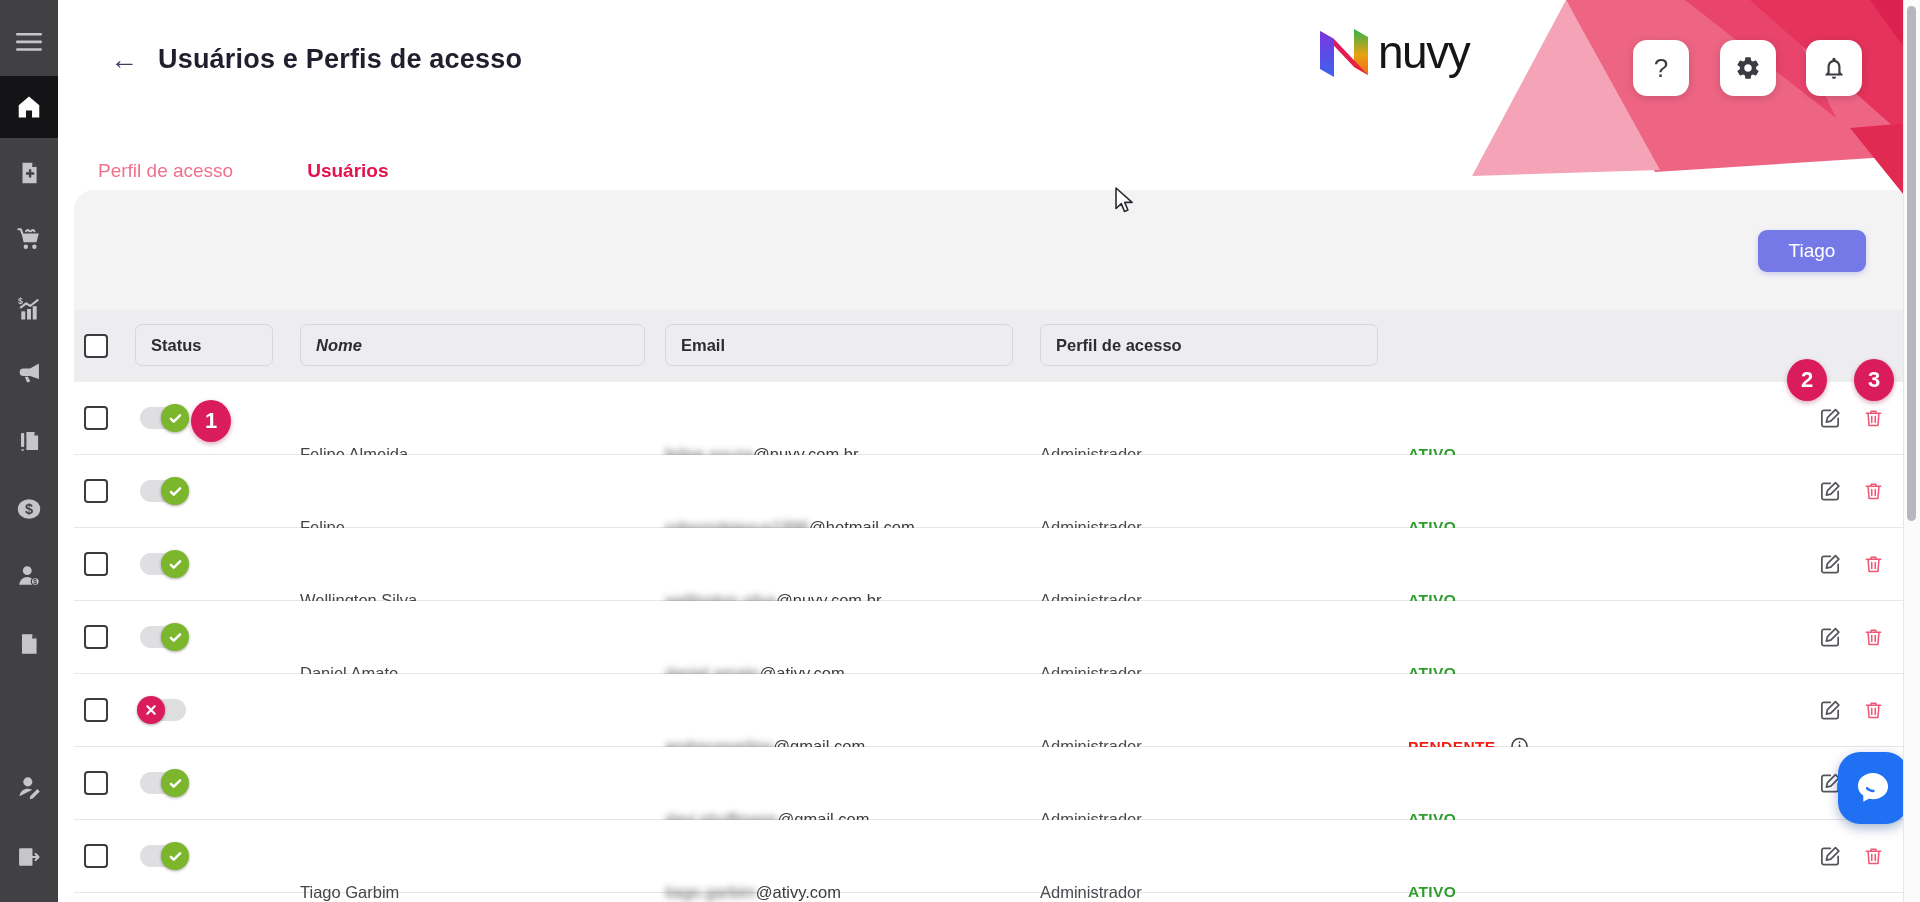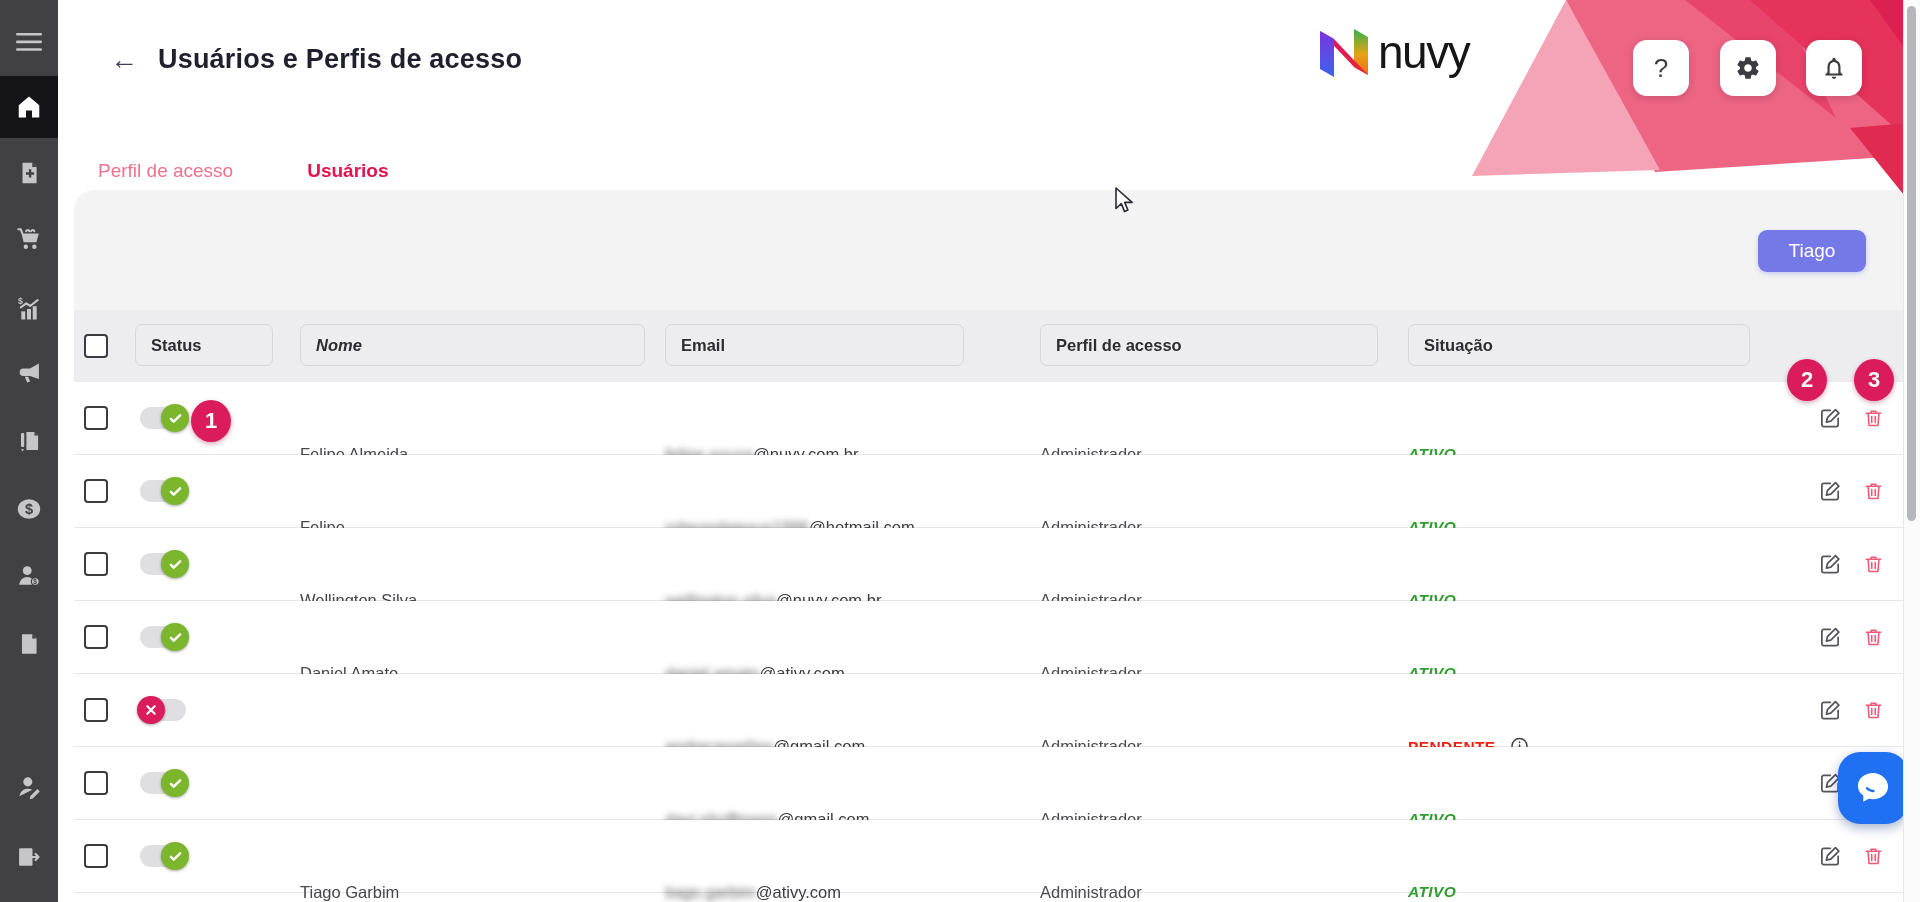--- a/index.html
+++ b/index.html
@@ -48,21 +48,21 @@
       border:2.5px solid #3b3b40;border-radius:4px;cursor:pointer;}
   .rows{position:absolute;left:0;top:192px;width:1830px;}
   .row{position:relative;height:72px;background:#fff;border-bottom:1px solid #e7e7e9;}
   .row-filler{height:9px;background:#fff;}
   .cell{position:absolute;top:50%;transform:translateY(-50%);font-size:16.5px;color:#45454a;white-space:nowrap;margin-top:36px;}
   .c-name{left:226px;}
   .c-email{left:591px;color:#3c3c40;}
   .blurred{filter:blur(3px);opacity:.8;}
   .c-profile{left:966px;color:#4b4b50;}
   .c-sit{left:1334px;font-size:15.5px;font-weight:700;letter-spacing:.4px;display:flex;align-items:center;gap:13px;}
-  .sit-active{color:#2f9e2f;font-style:italic;}
+  .sit-active{color:#2f9e2f;}
   .sit-pending{color:#ee2015;text-align:center;}
   .action{position:absolute;top:50%;transform:translateY(-50%);cursor:pointer;display:flex;}
   .a-edit{left:1745px;}
   .a-trash{left:1789px;}
 
   
   .toggle{position:absolute;left:66px;top:50%;transform:translateY(-50%);width:46px;height:22px;
           background:#dfdfe1;border-radius:11px;cursor:pointer;}
   .knob{position:absolute;top:-3px;width:28px;height:28px;border-radius:50%;display:flex;align-items:center;
         justify-content:center;box-shadow:0 1px 3px rgba(0,0,0,.35);}
@@ -260,23 +260,22 @@
     <span class="tab active">Usuários</span>
   </div>
 
   <div class="card">
     <button class="btn-novo">Tiago</button>
 
     <div class="thead">
       <span class="cb"></span>
       <span class="fbox" style="left:61px;width:138px;">Status</span>
       <span class="fbox" style="left:226px;width:345px;font-style:italic;">Nome</span>
-      <span class="fbox" style="left:591px;width:299px;">Email</span>
+      <span class="fbox" style="left:591px;width:348px;">Email</span>
       <span class="fbox" style="left:966px;width:338px;">Perfil de acesso</span>
-      <span class="fbox" style="left:1334px;width:342px;">Situação</span>
     </div>
 
     <div class="rows">
 
       <div class="row">
         <span class="cb"></span>
         <span class="toggle on">
             <span class="knob">
               <svg width="17" height="17">
                 <use href="#i-check"></use>

